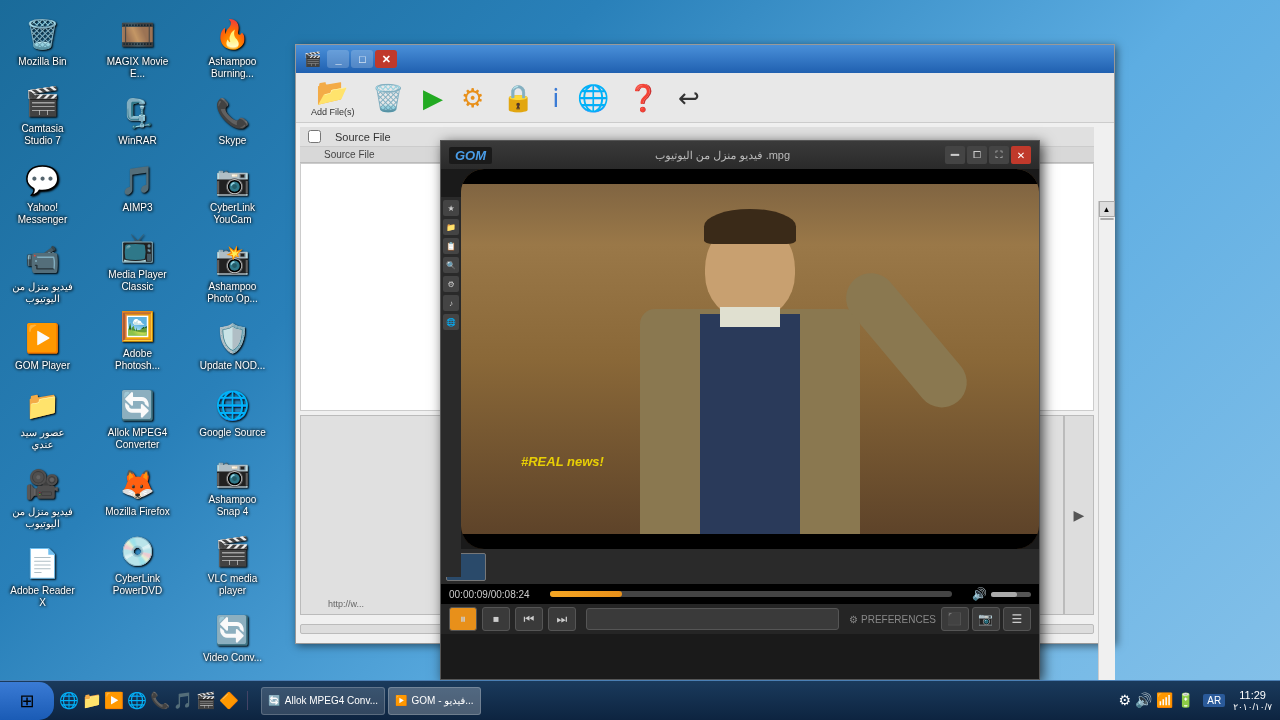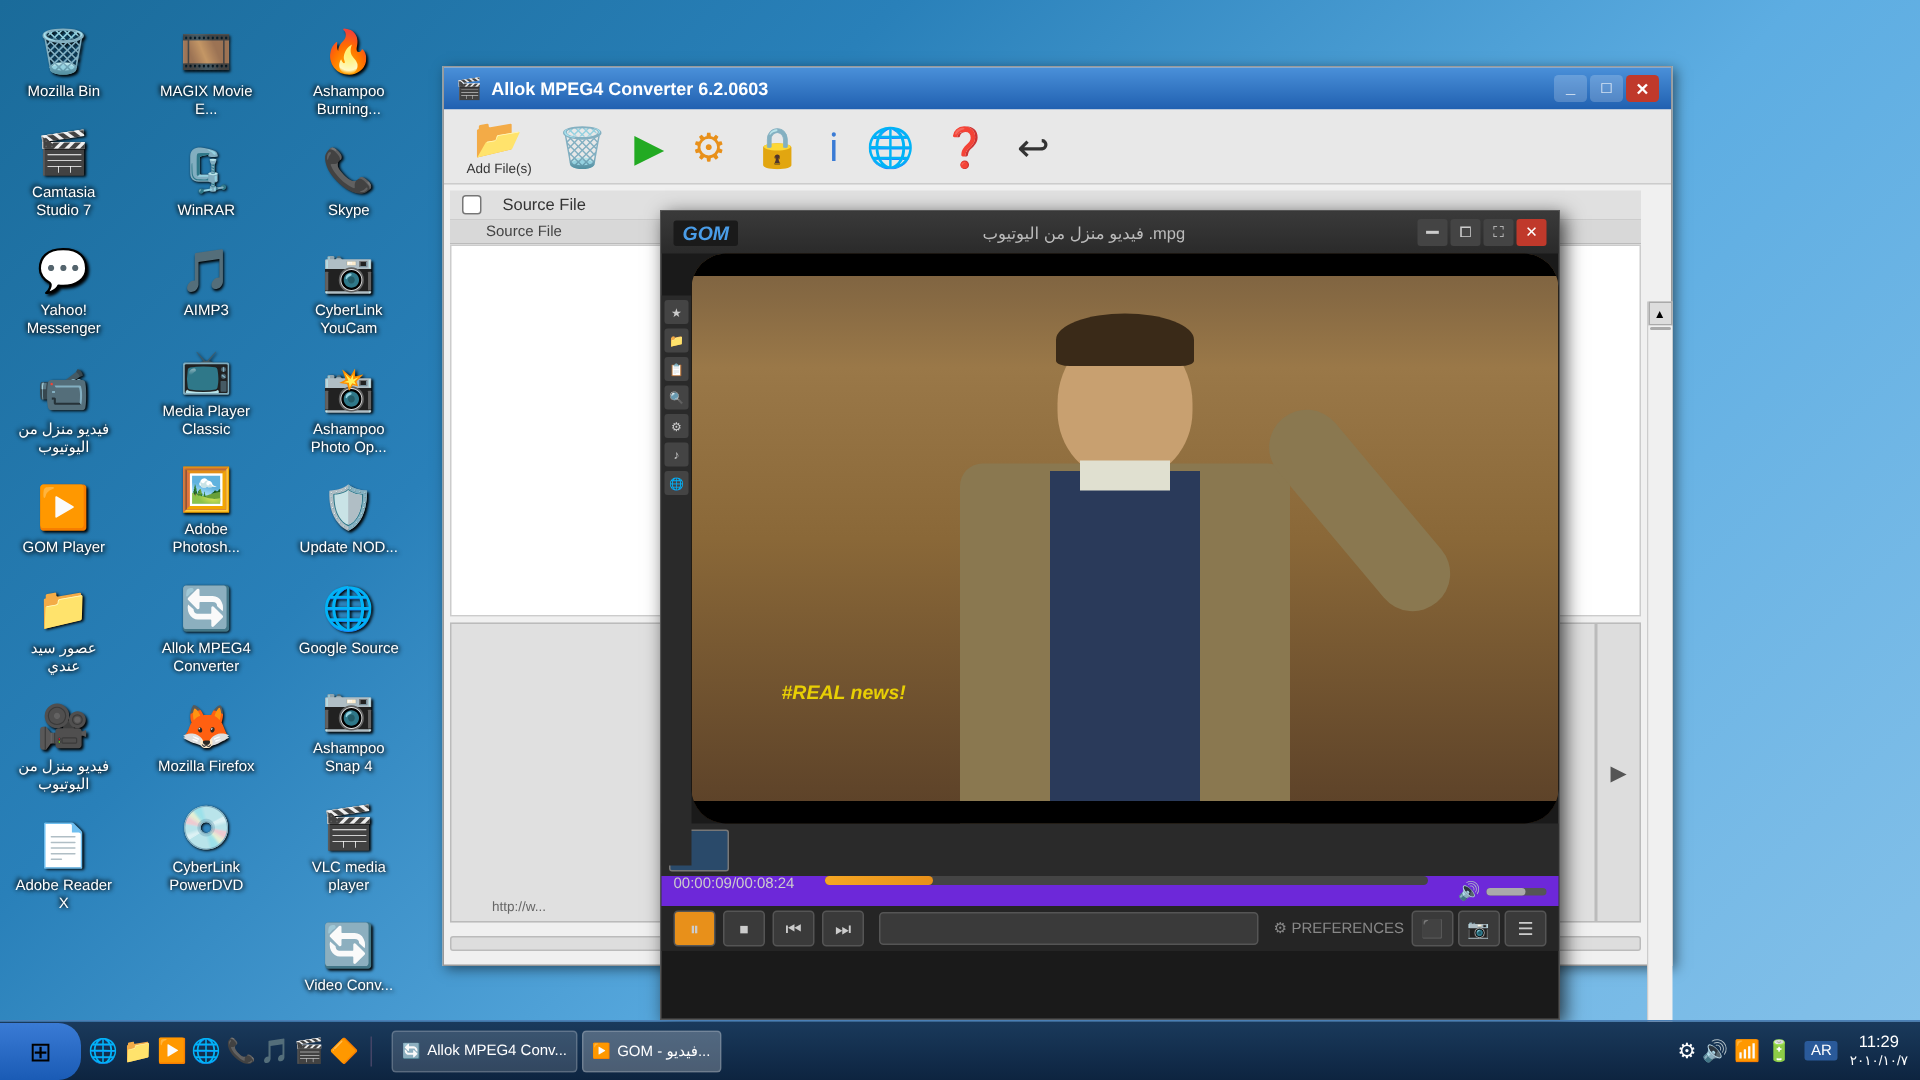--- a/index.html
+++ b/index.html
@@ -318,22 +318,23 @@
     .film-thumb {
       width: 40px;
       height: 28px;
       background: #555;
       border: 1px solid #777;
       border-radius: 2px;
     }
 
     .gom-seekbar-area {
       height: 20px;
-      background: #6d28d9;
-      display: flex;
+      background: #000000;
+      display: flex;
+      align-items: center;
       padding: 0 8px;
       gap: 20px;
     }
     .gom-time {
       color: #ccc;
       font-size: 10px;
       white-space: nowrap;
     }
     .gom-seek-track {
       flex: 1;
@@ -618,21 +619,20 @@
     <div class="desktop-icon">
       <div class="icon-img">🔄</div>
       <span class="icon-label">Video Conv...</span>
     </div>
 
   </div>
 
   <div class="allok-window">
     <div class="window-titlebar">
       <span class="window-titlebar-icon">🎬</span>
-      <span class="window-title-text">Allok MPEG4 Converter 6.2.0603</span>
       <div class="window-controls">
         <div class="win-btn win-btn-min">_</div>
         <div class="win-btn win-btn-max">□</div>
         <div class="win-btn win-btn-close">✕</div>
       </div>
     </div>
 
     <div class="allok-toolbar">
       <div class="toolbar-btn">
         <div class="toolbar-icon-large">📂</div>

